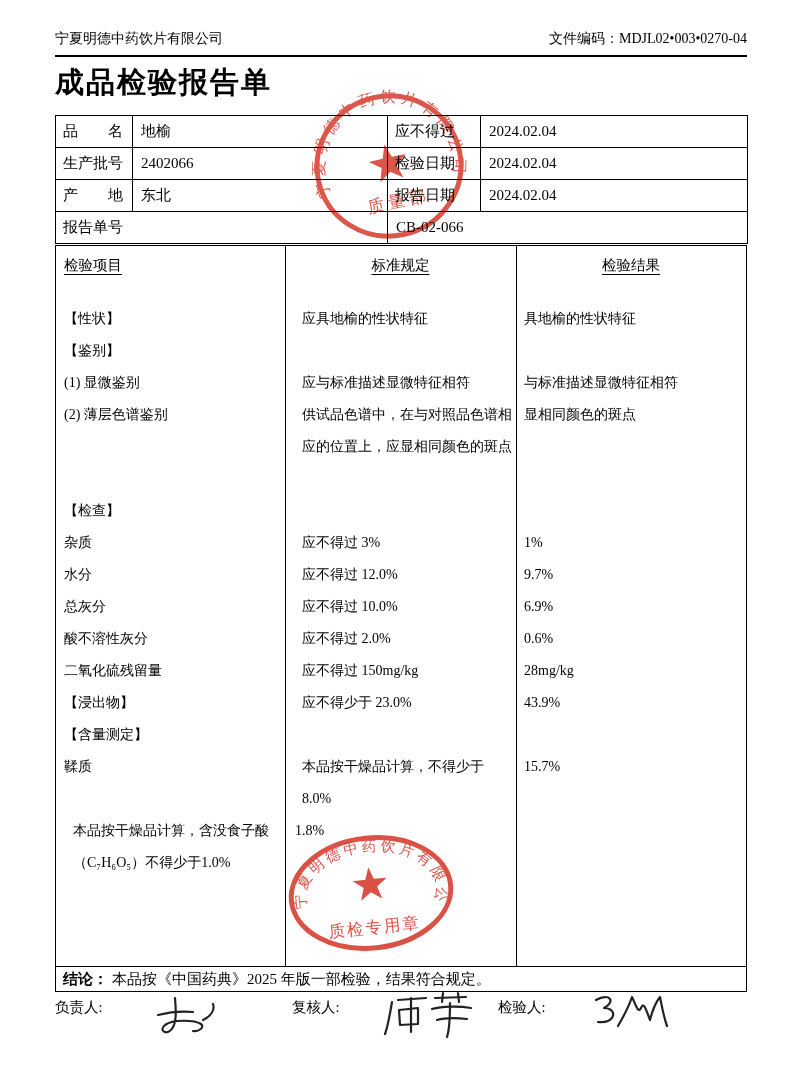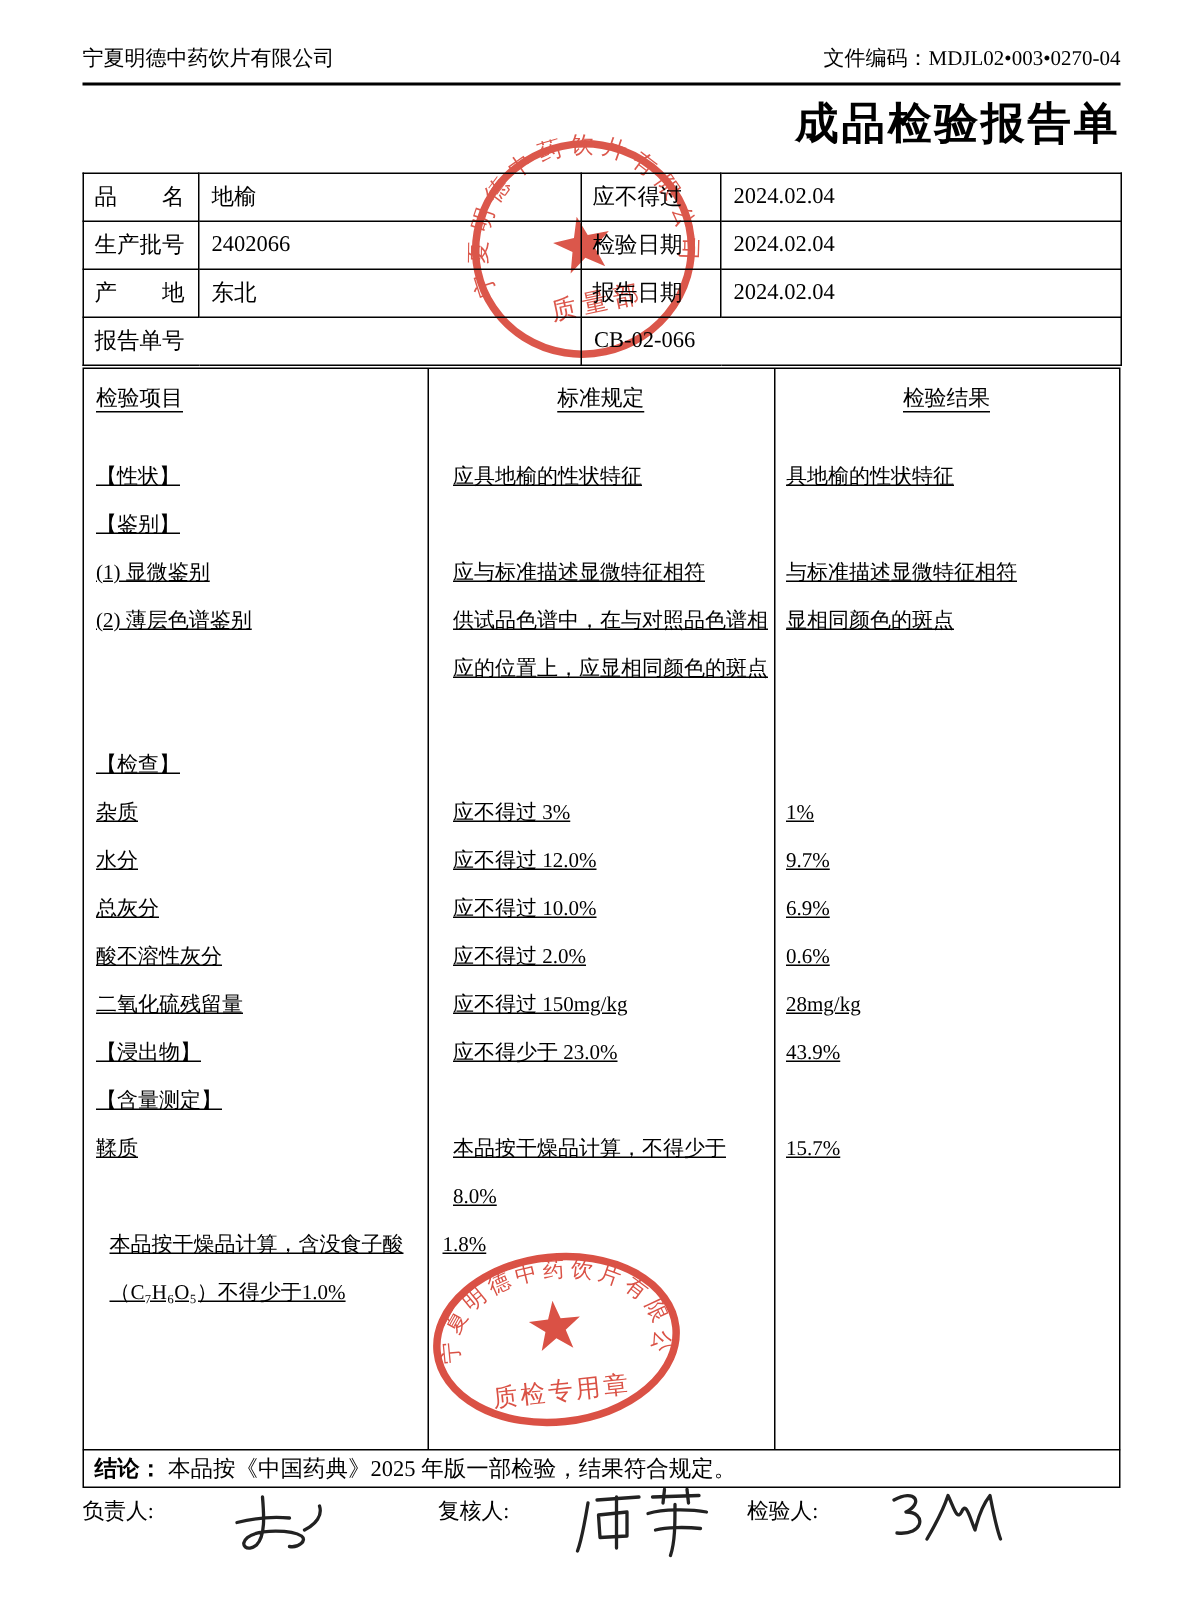--- a/index.html
+++ b/index.html
@@ -9,21 +9,21 @@
     font-family:"Liberation Serif","DejaVu Serif",serif; color:#000000; overflow:hidden;
   }
   
   .doc-header {
     position:absolute; left:55px; top:30px; width:692px; height:27px;
     border-bottom:2px solid #000; display:flex; justify-content:space-between;
     align-items:flex-start; font-size:14px;
   }
   
   .doc-title {
-    position:absolute; left:55px; top:63px; width:692px; text-align:right;
+    position:absolute; left:55px; top:63px; width:692px; text-align:left;
     font-size:29px; font-weight:bold; letter-spacing:2px;
   }
   
   table.info {
     position:absolute; left:55px; top:115px; width:692px;
     border-collapse:collapse; font-size:15px; table-layout:fixed;
   }
   table.info td { border:1px solid #000; height:32px; padding:0 0 0 8px; white-space:pre; }
   table.info td.lab { padding-left:7px; }
   
@@ -34,21 +34,21 @@
   .vline { position:absolute; top:0; bottom:0; width:1px; background:#000; }
   .vline.v1 { left:229px; }
   .vline.v2 { left:460px; }
   .insp-head { display:flex; height:57px; padding-top:10px; font-size:14.5px; }
   .insp-head .hc { text-decoration:underline; text-underline-offset:4px; }
   .insp-head .h1 { width:229px; padding-left:8px; }
   .insp-head .h2 { width:231px; text-align:center; }
   .insp-head .h3 { flex:1; text-align:center; }
   .trow { display:flex; }
   .trow.spacer { height:32px; }
-  .tcell { line-height:32px; min-height:32px;text-decoration:underline; }
+  .tcell { line-height:32px; min-height:32px; }
   .tcell.item { width:229px; padding-left:8px; }
   .tcell.std  { width:231px; padding-left:17px; }
   .tcell.res  { flex:1; padding-left:8px; }
   
   .conclusion {
     position:absolute; left:55px; top:966px; width:692px; height:26px;
     border:1px solid #000; display:flex; align-items:center; font-size:15px;
     background:#fff;
   }
   .conclusion .c-label { font-weight:bold; padding-left:7px; }

